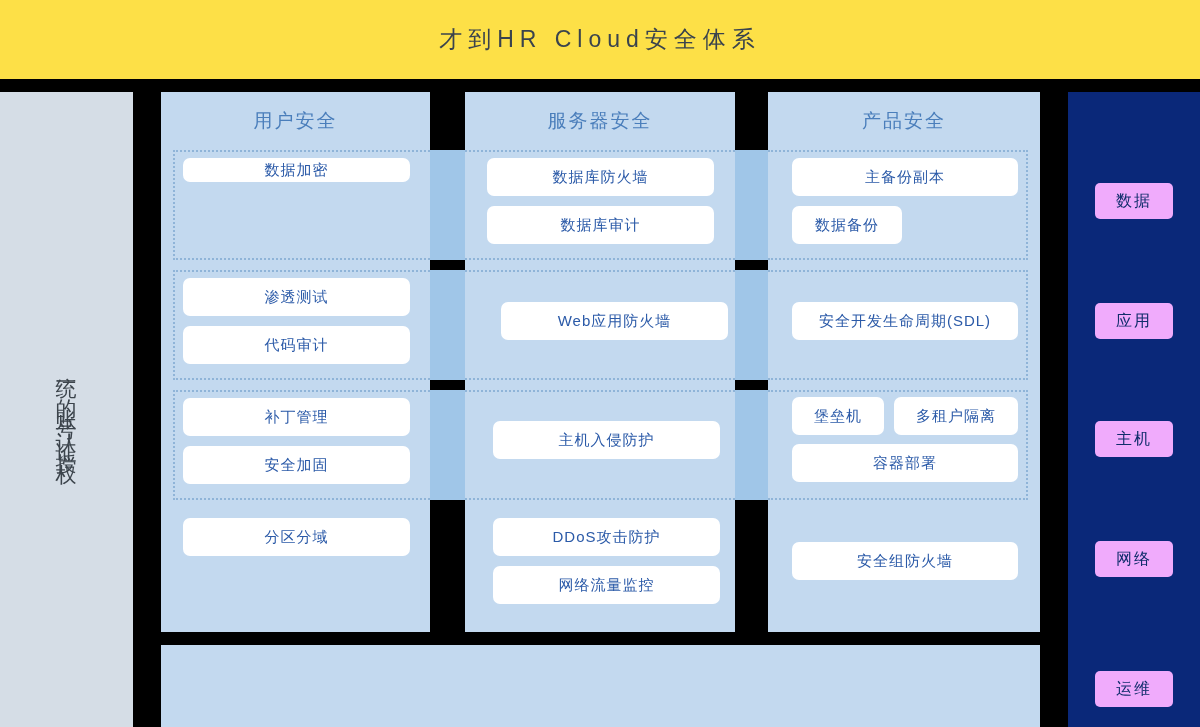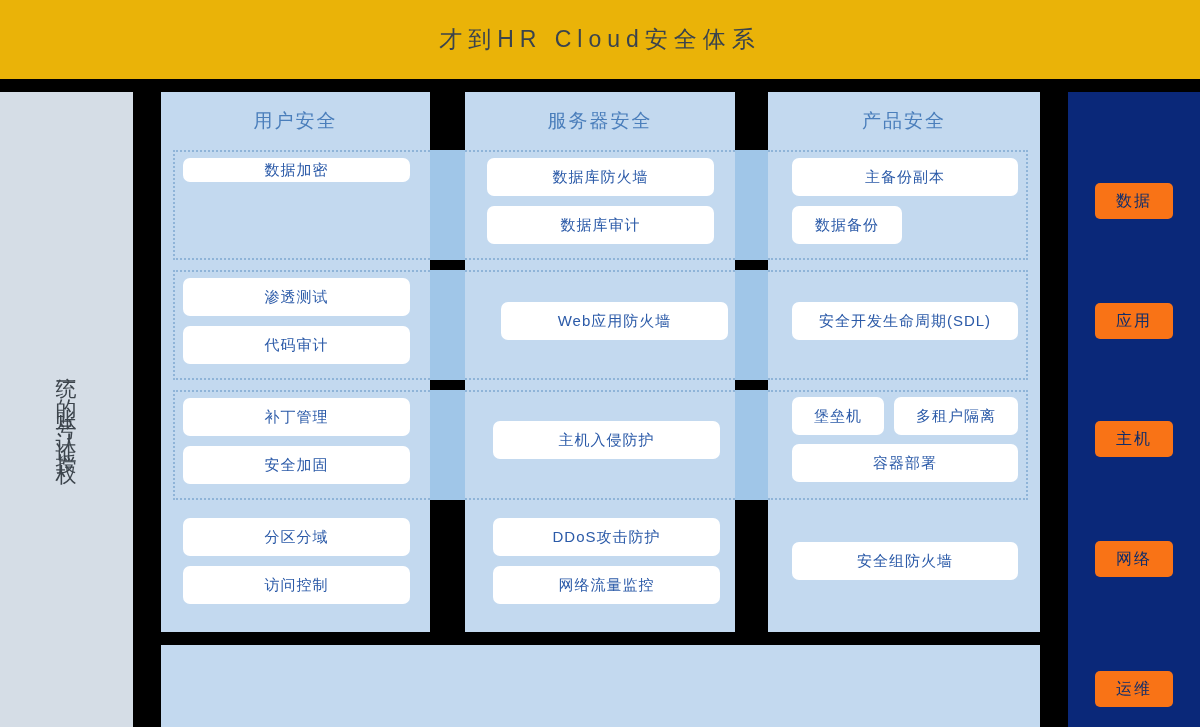--- a/index.html
+++ b/index.html
@@ -7,21 +7,21 @@
     width:1200px;height:727px;
     background:#000000;
     font-family:"Liberation Sans","DejaVu Sans",sans-serif;
     overflow:hidden;
     position:relative;
   }
 
   
   #title-band{
     position:absolute;left:0;top:0;width:1200px;height:79px;
-    background:#eab308;
+    background:#fde047;
     display:flex;align-items:center;justify-content:center;
   }
   #title-band .title-text{
     font-size:23px;color:#3a434d;letter-spacing:6px;
     font-weight:400;
   }
 
   
   #left-sidebar{
     position:absolute;left:0;top:92px;width:133px;height:635px;
@@ -37,21 +37,21 @@
     color:#3c444c;
   }
 
   
   #right-sidebar{
     position:absolute;left:1068px;top:92px;width:132px;height:635px;
     background:#0a2879;
   }
   #right-sidebar .rs-chip{
     position:absolute;left:27px;width:78px;height:36px;
-    background:#f97316;border-radius:5px;
+    background:#f0abfc;border-radius:5px;
     display:flex;align-items:center;justify-content:center;
     font-size:16px;color:#123;
     color:#0f2d6b;letter-spacing:2px;
   }
 
   
   .col{
     position:absolute;top:92px;height:540px;
     background:#c3d9ef;
   }
@@ -125,21 +125,20 @@
 
     <div class="card" style="left:22px;top:66px;width:227px;height:24px;">数据加密</div>
 
     <div class="card" style="left:22px;top:186px;width:227px;height:38px;">渗透测试</div>
     <div class="card" style="left:22px;top:234px;width:227px;height:38px;">代码审计</div>
 
     <div class="card" style="left:22px;top:306px;width:227px;height:38px;">补丁管理</div>
     <div class="card" style="left:22px;top:354px;width:227px;height:38px;">安全加固</div>
 
     <div class="card" style="left:22px;top:426px;width:227px;height:38px;">分区分域</div>
-    <div class="card" style="left:22px;top:474px;width:227px;height:38px;">访问控制</div>
   </div>
 
   <div class="col" id="col-1">
     <div class="col-head">服务器安全</div>
 
     <div class="grp" style="left:0px;top:58px;width:270px;height:110px;border-left:none;border-right:none;"></div>
     <div class="grp" style="left:0px;top:178px;width:270px;height:110px;border-left:none;border-right:none;"></div>
     <div class="grp" style="left:0px;top:298px;width:270px;height:110px;border-left:none;border-right:none;"></div>
 
     <div class="card" style="left:22px;top:66px;width:227px;height:38px;">数据库防火墙</div>

